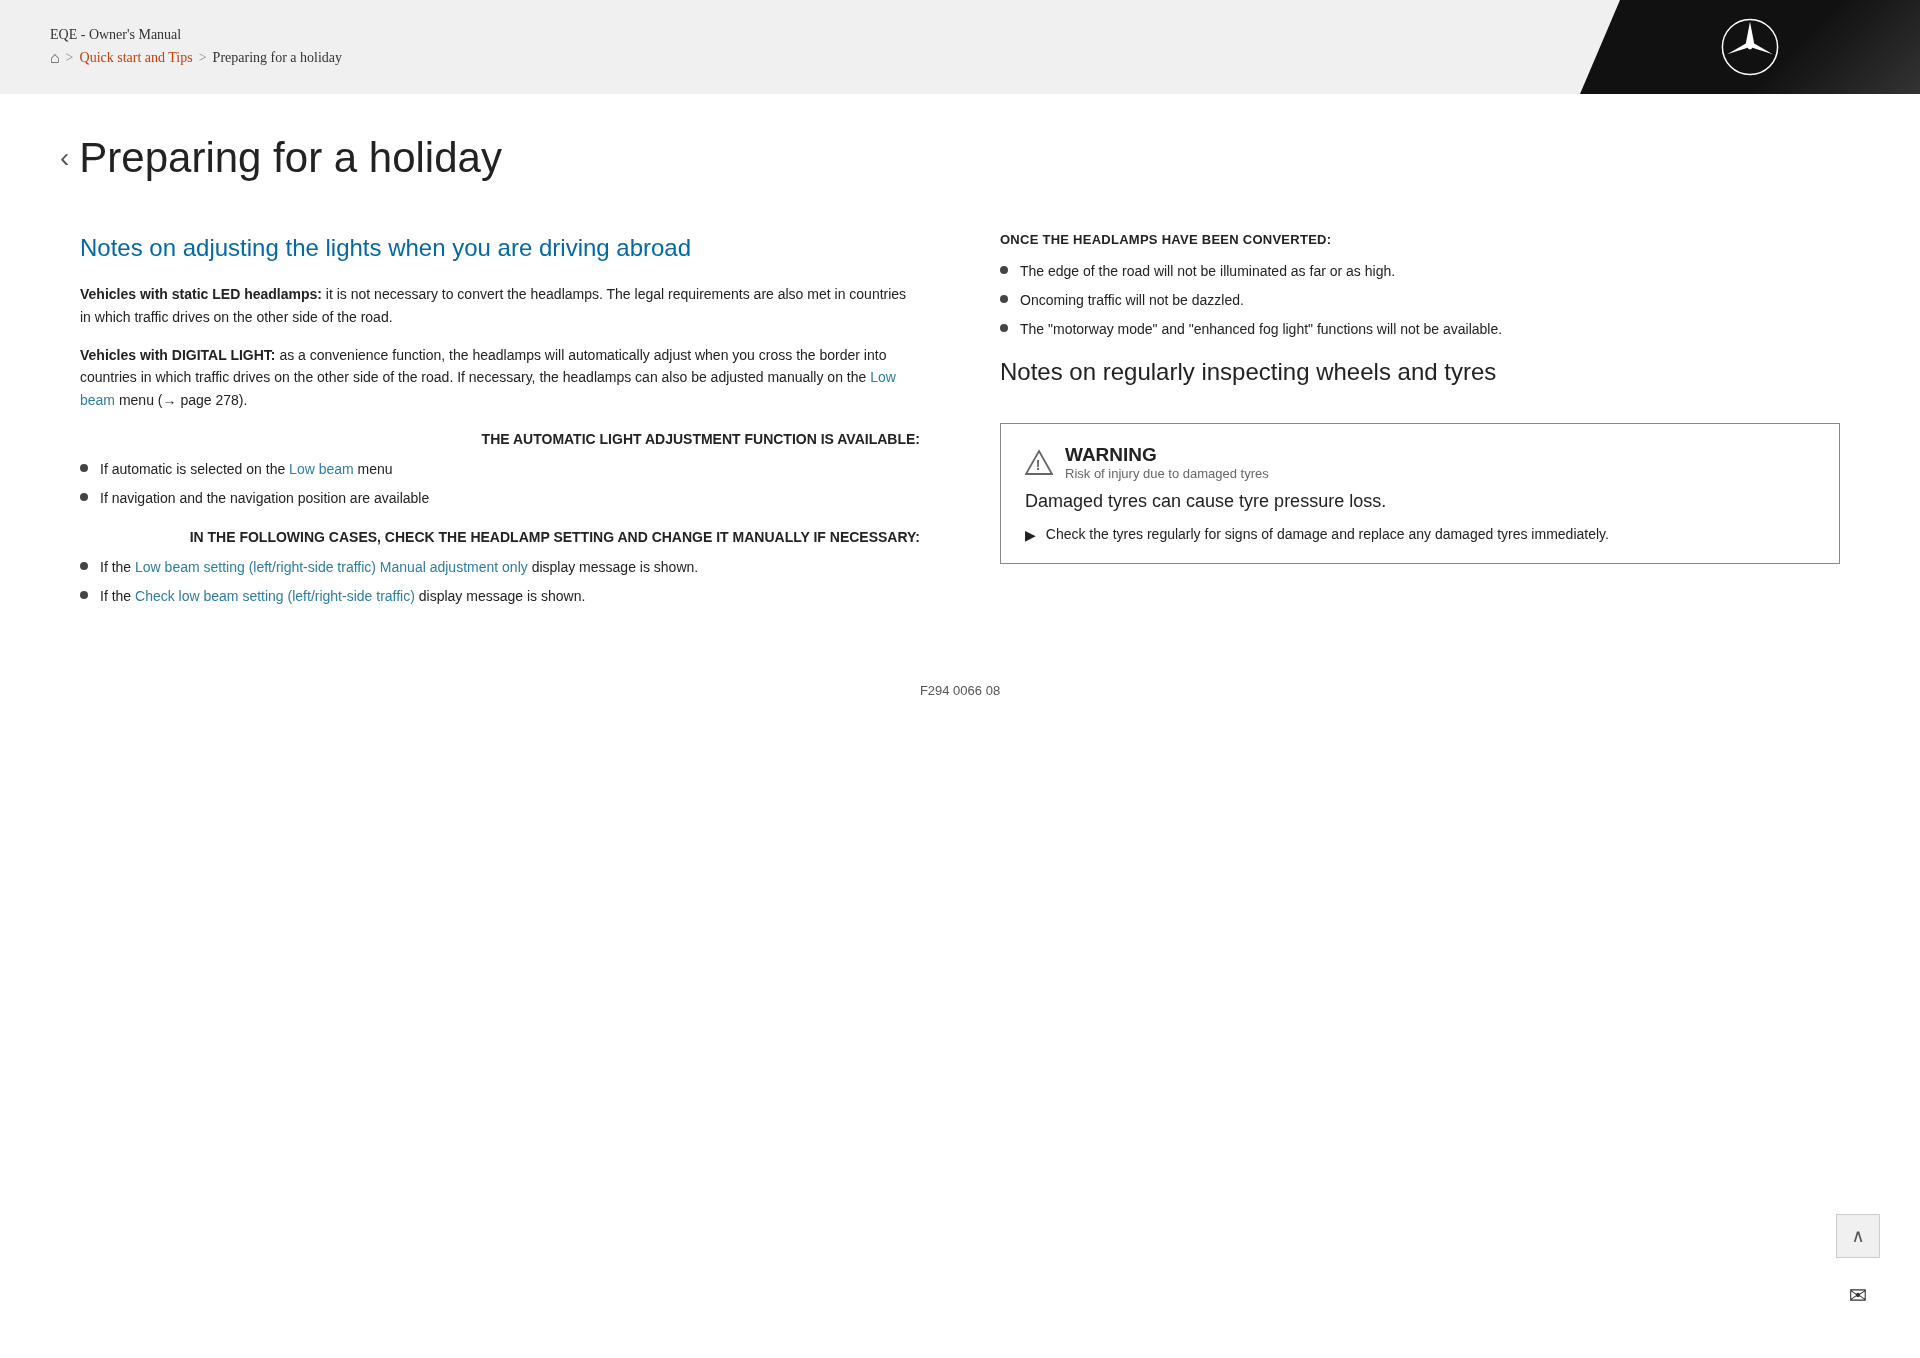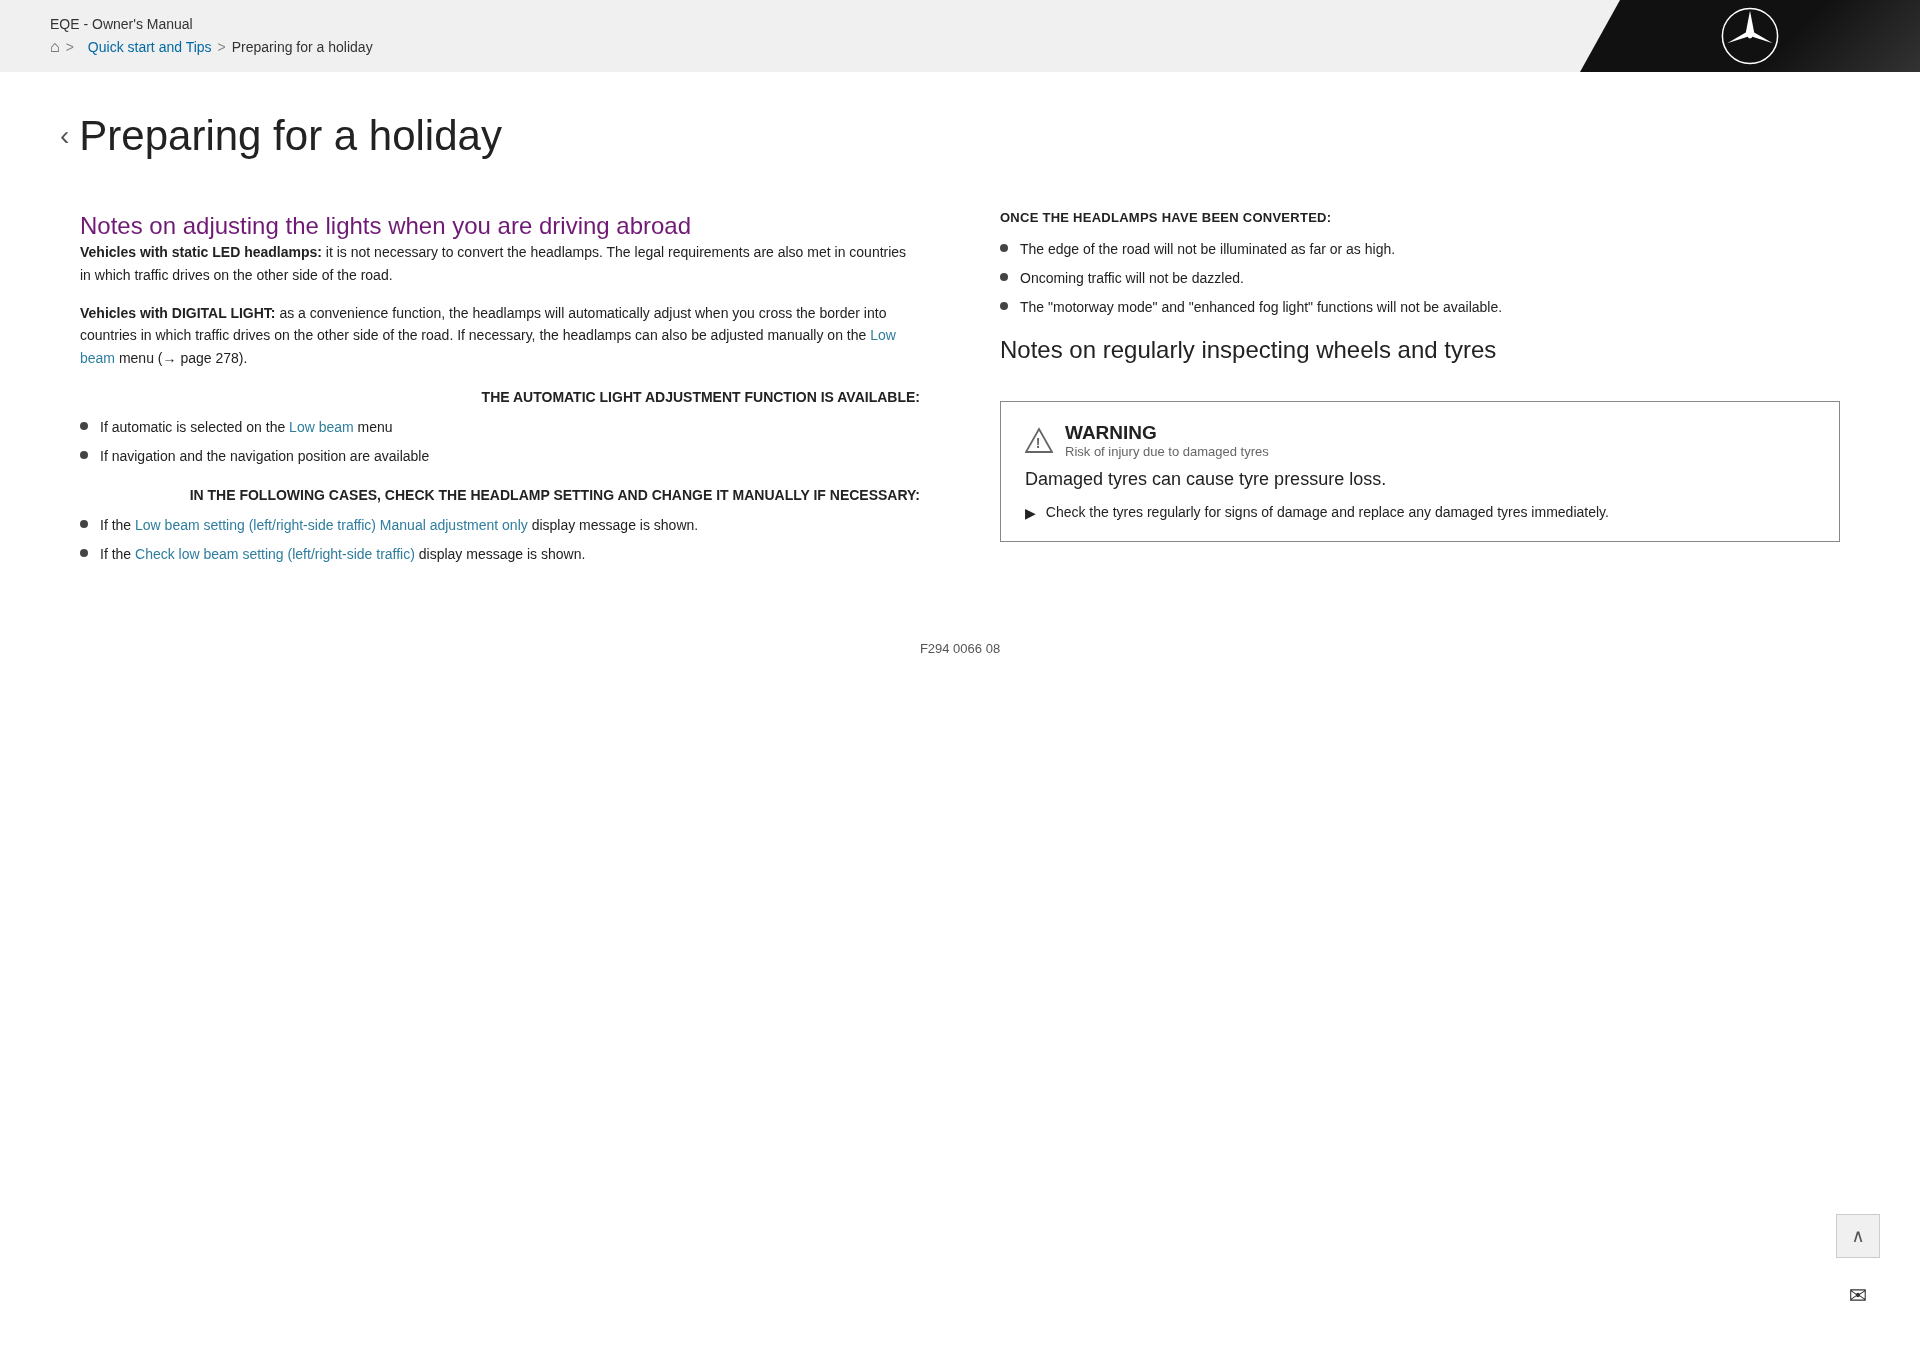--- a/index.html
+++ b/index.html
@@ -10,22 +10,23 @@
       font-size: 15px;
       width: 1920px;
       min-height: 1358px;
     }
 
     
     .header {
       display: flex;
       align-items: stretch;
       background: #f0f0f0;
-      height: 72px;
+      height: 94px;
       position: relative;
+      font-family: Liberation Serif, serif;
     }
     .header-left {
       flex: 1;
       display: flex;
       flex-direction: column;
       justify-content: center;
       padding: 0 50px;
     }
     .manual-title {
       font-size: 14px;
@@ -41,22 +42,21 @@
     }
     .breadcrumb-home {
       color: #555;
       font-size: 16px;
     }
     .breadcrumb-sep {
       color: #888;
       font-size: 14px;
     }
     .breadcrumb-link {
-      color: #0369a1;
-      margin-left: 8px;
+      color: #c2410c;
     }
     .breadcrumb-current {
       color: #333;
       font-weight: 500;
     }
     .header-right {
       width: 340px;
       background: linear-gradient(135deg, #111 60%, #333 100%);
       display: flex;
       align-items: center;
@@ -97,21 +97,22 @@
       display: grid;
       grid-template-columns: 1fr 1fr;
       gap: 80px;
       padding: 0 20px;
     }
 
     
     .section-heading {
       font-size: 24px;
       font-weight: 400;
-      color: #701a75;
+      color: #0369a1;
+      margin-bottom: 20px;
       line-height: 1.3;
     }
     .body-text {
       font-size: 14px;
       line-height: 1.6;
       color: #222;
       margin-bottom: 16px;
     }
     .body-text strong {
       font-weight: 700;

